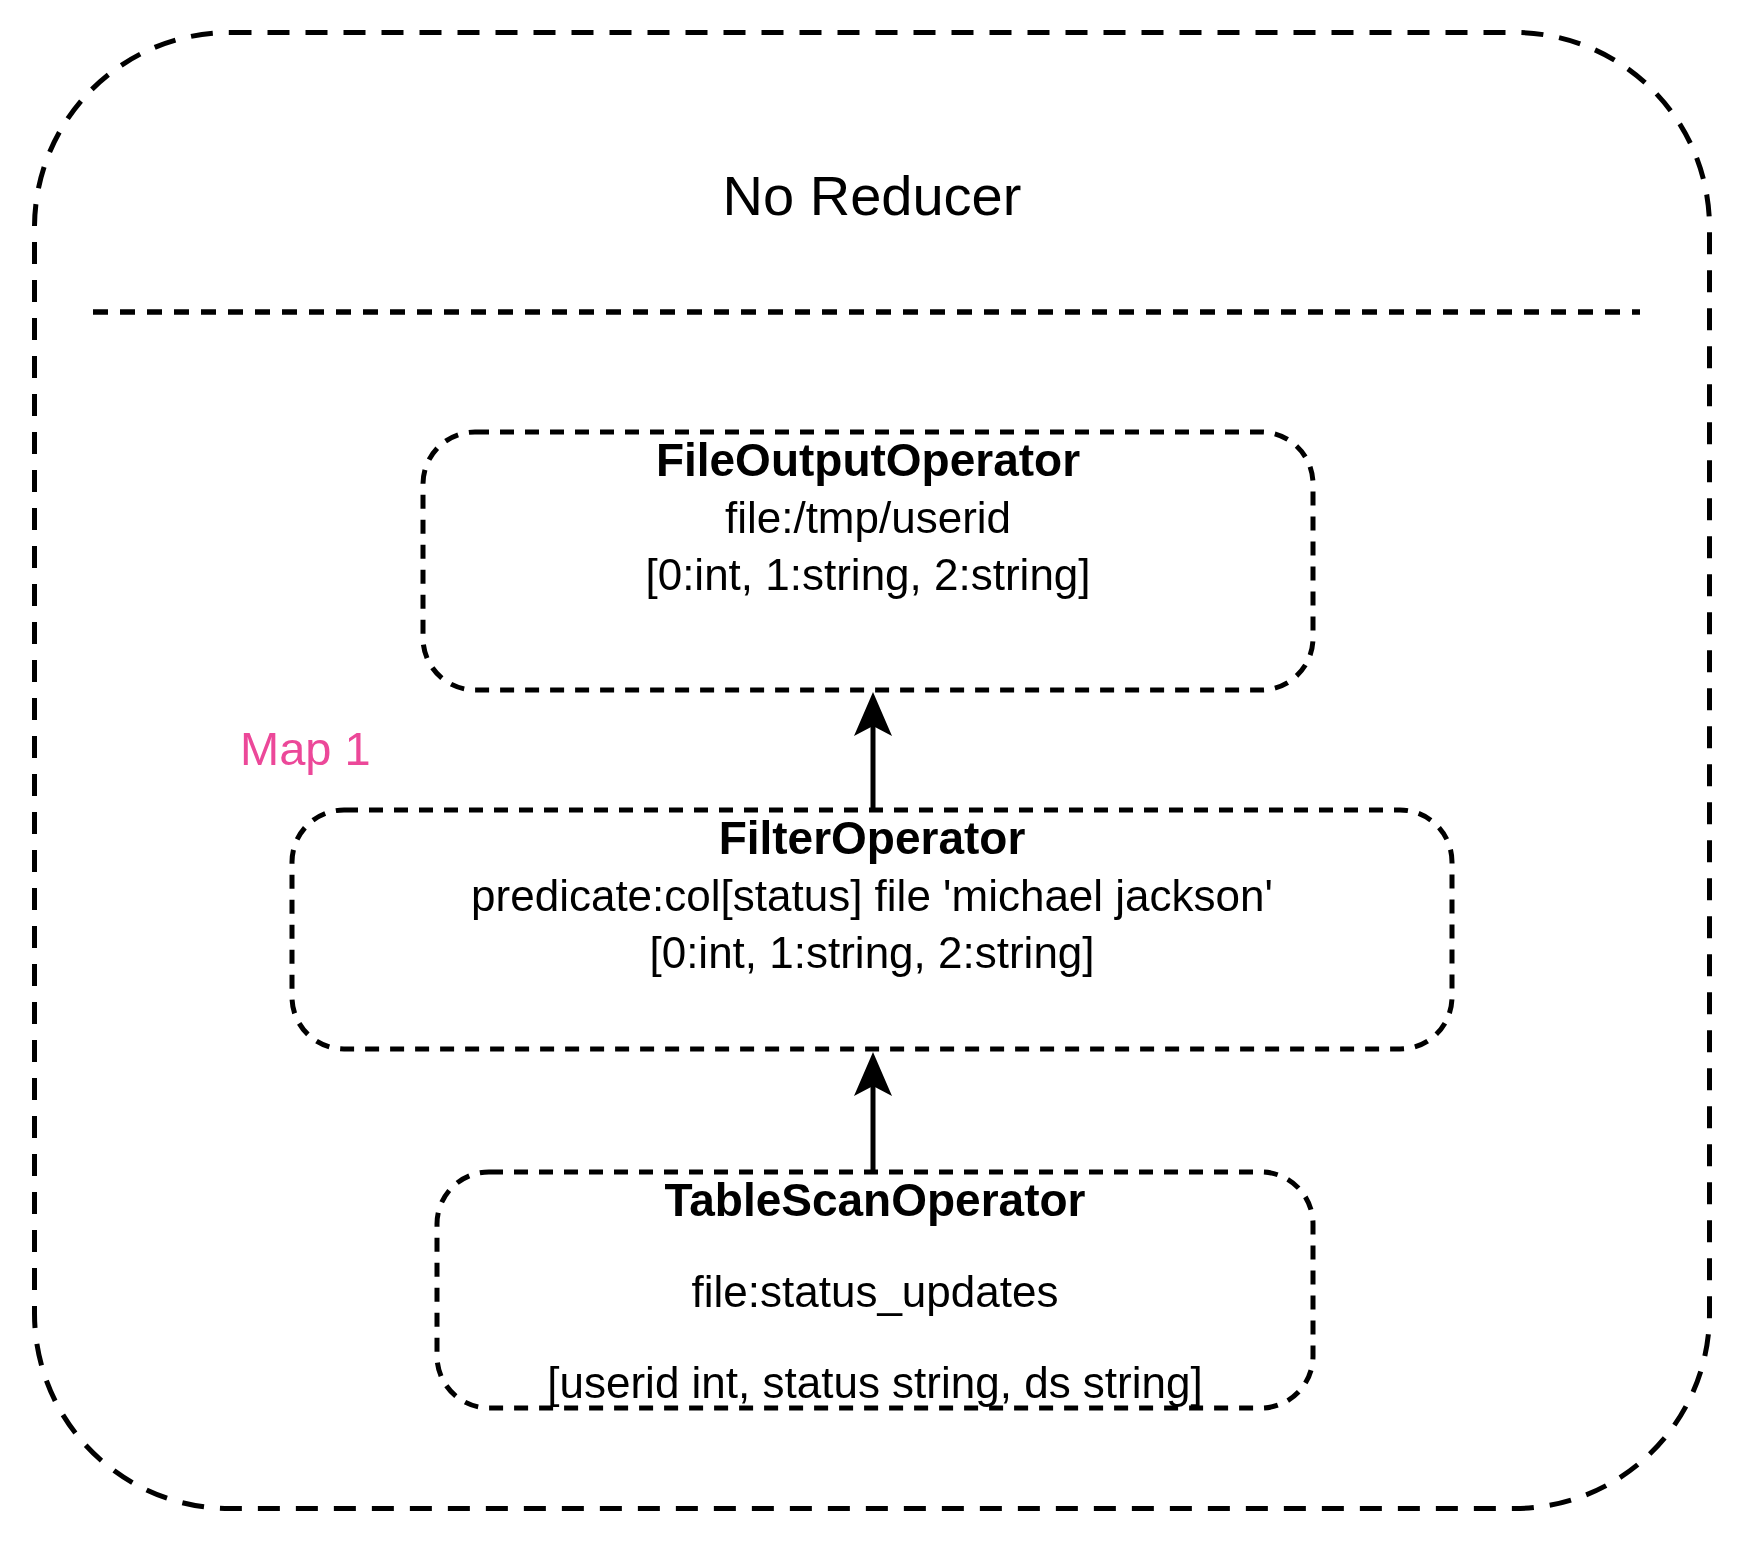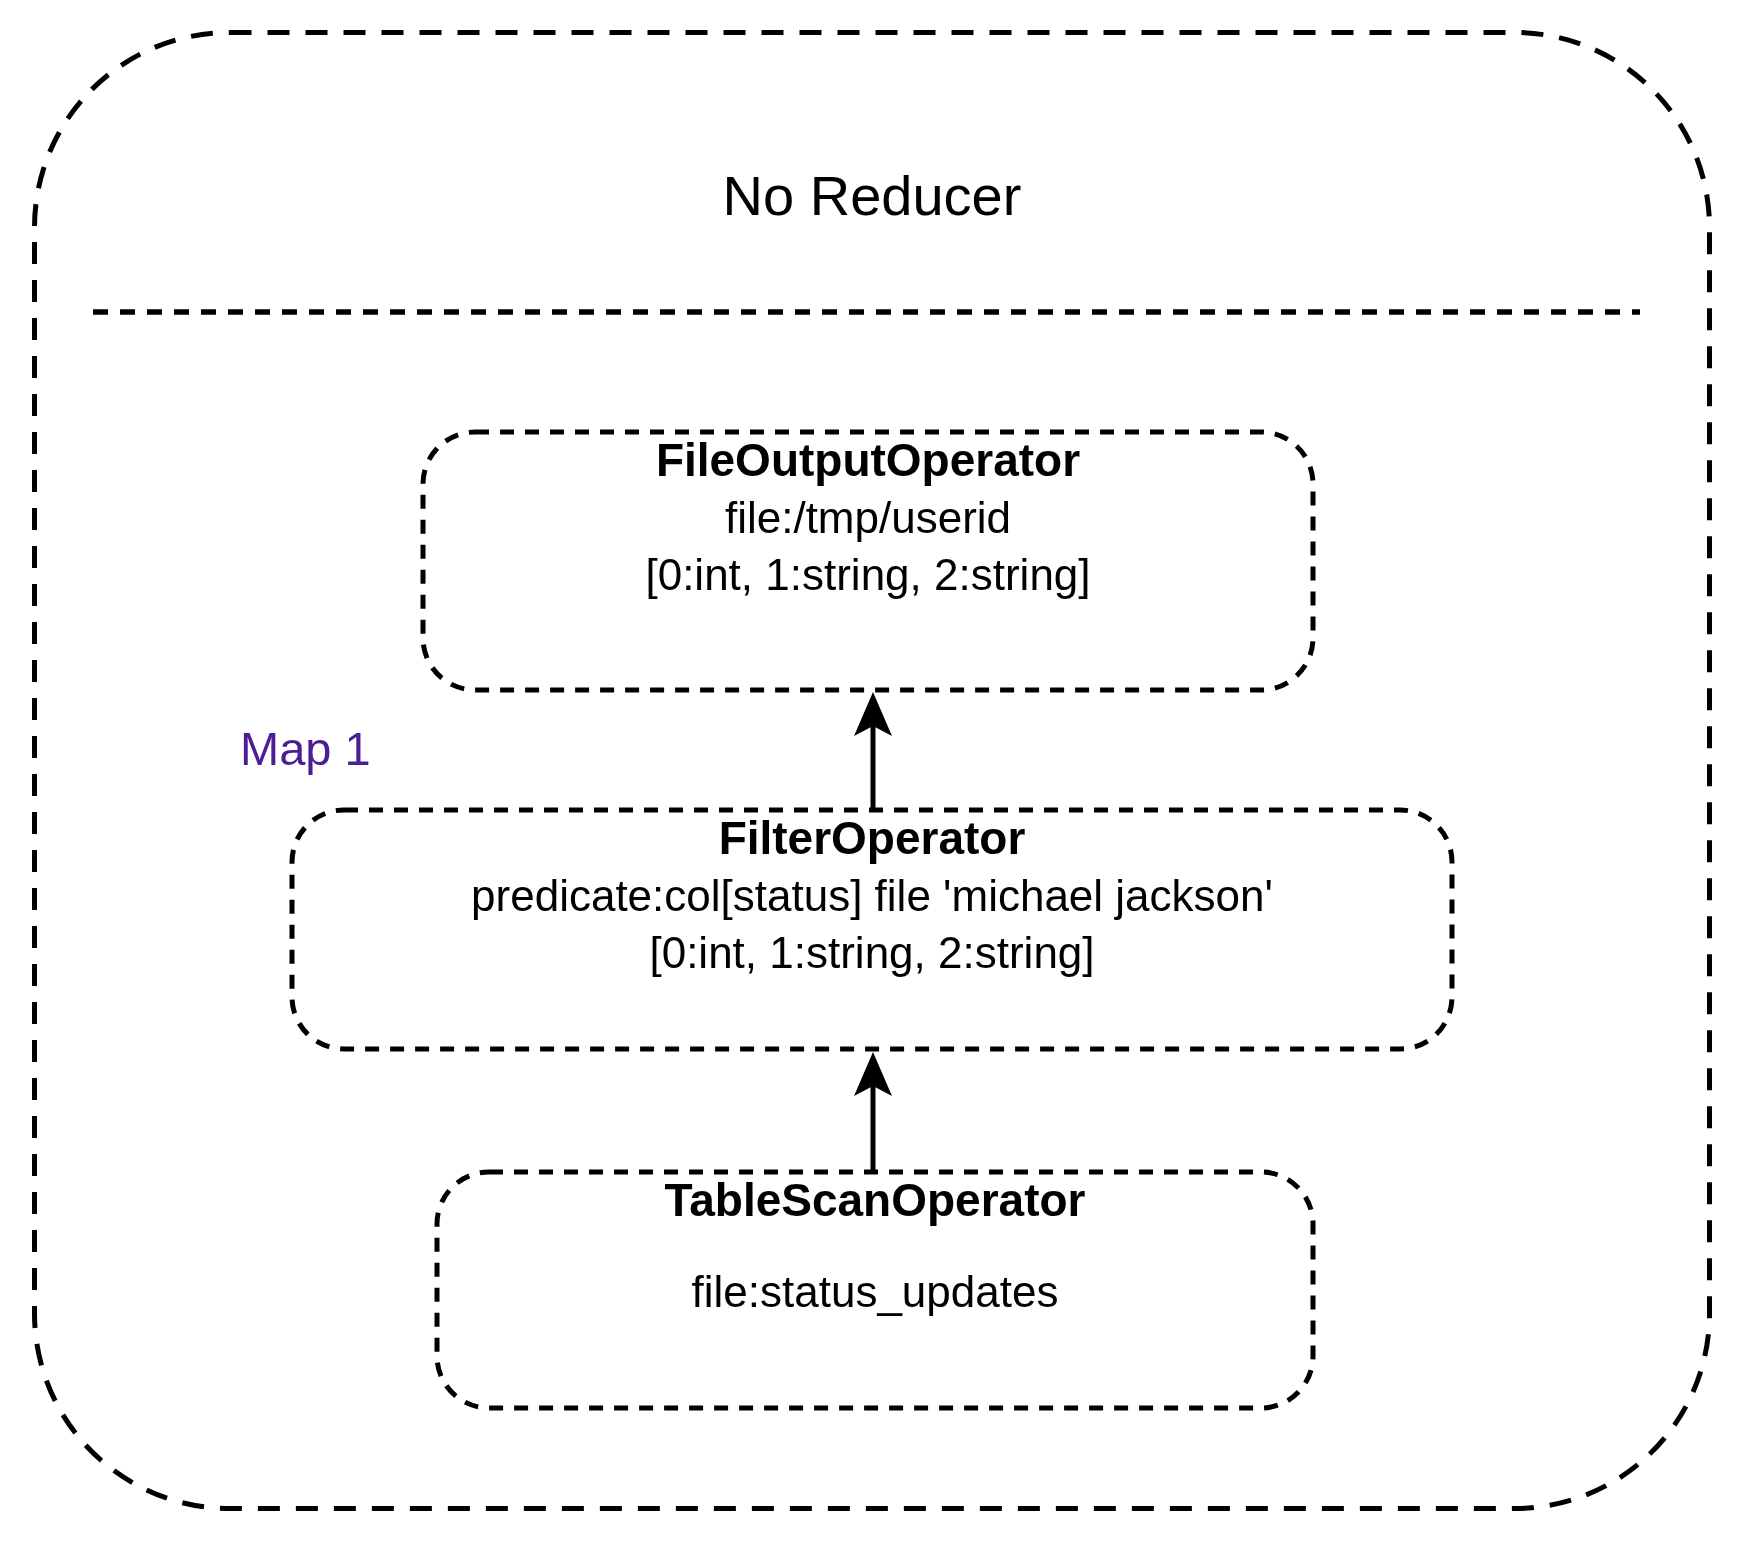--- a/index.html
+++ b/index.html
@@ -32,21 +32,21 @@
     font-size: 56px;
     line-height: 60px;
     color: #000000;
   }
   .map-label {
     position: absolute;
     left: 240px;
     top: 724px;
     font-size: 47px;
     line-height: 50px;
-    color: #4c1d95;
+    color: #ec4899;
   }
   .op-box {
     position: absolute;
     display: flex;
     flex-direction: column;
     align-items: center;
     text-align: center;
     font-size: 44px;
     line-height: 57px;
   }
@@ -96,15 +96,16 @@
 
   <div class="op-box op-filter">
     <span class="op-name">FilterOperator</span>
     <span class="op-detail">predicate:col[status] file 'michael jackson'</span>
     <span class="op-schema">[0:int, 1:string, 2:string]</span>
   </div>
 
   <div class="op-box op-scan">
     <span class="op-name">TableScanOperator</span>
     <span class="op-detail">file:status_updates</span>
+    <span class="op-schema">[userid int, status string, ds string]</span>
   </div>
 
 </div>
 
 </body></html>

